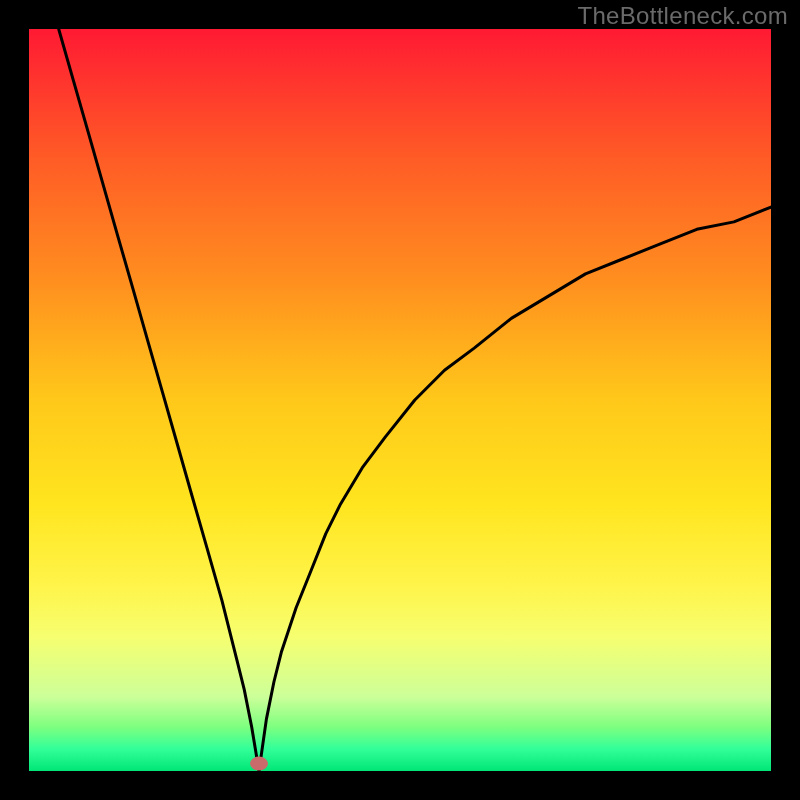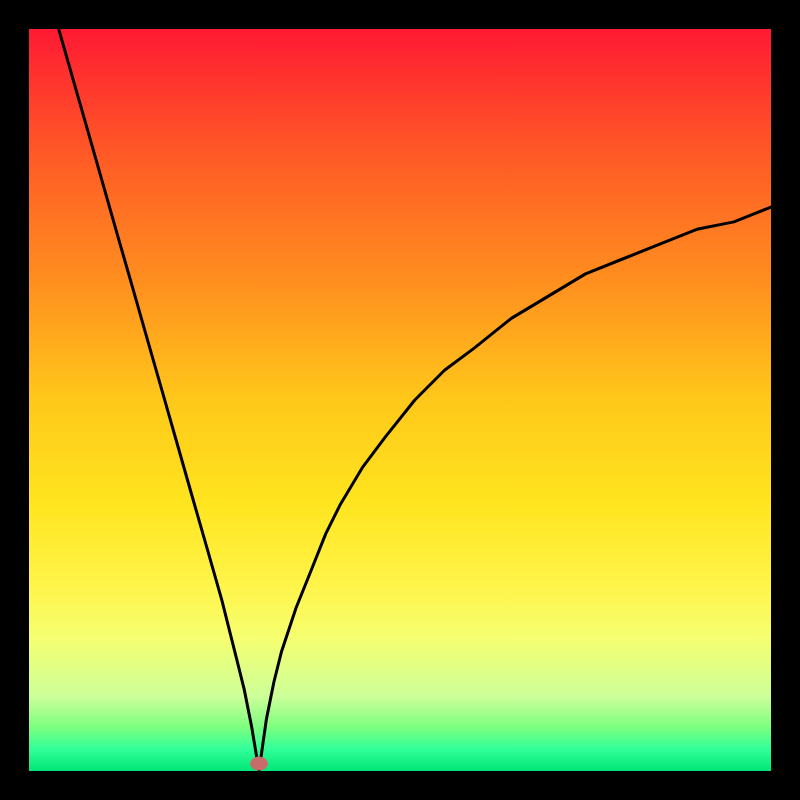--- a/index.html
+++ b/index.html
@@ -35,20 +35,21 @@
     width: 742px;
     height: 742px;
     display: block;
   }
 </style>
 </head>
 <body>
 
 <div class="frame">
 
+  <div class="watermark">TheBottleneck.com</div>
 
   <svg class="plot" viewBox="0 0 742 742" preserveAspectRatio="none">
     <defs>
       <linearGradient id="bg-grad" x1="0" y1="0" x2="0" y2="1">
           <stop offset="0%" stop-color="#ff1a33"></stop>
           <stop offset="17%" stop-color="#ff5a26"></stop>
           <stop offset="34%" stop-color="#ff8f1f"></stop>
           <stop offset="50%" stop-color="#ffc81a"></stop>
           <stop offset="64%" stop-color="#ffe51f"></stop>
           <stop offset="75%" stop-color="#fff44a"></stop>

